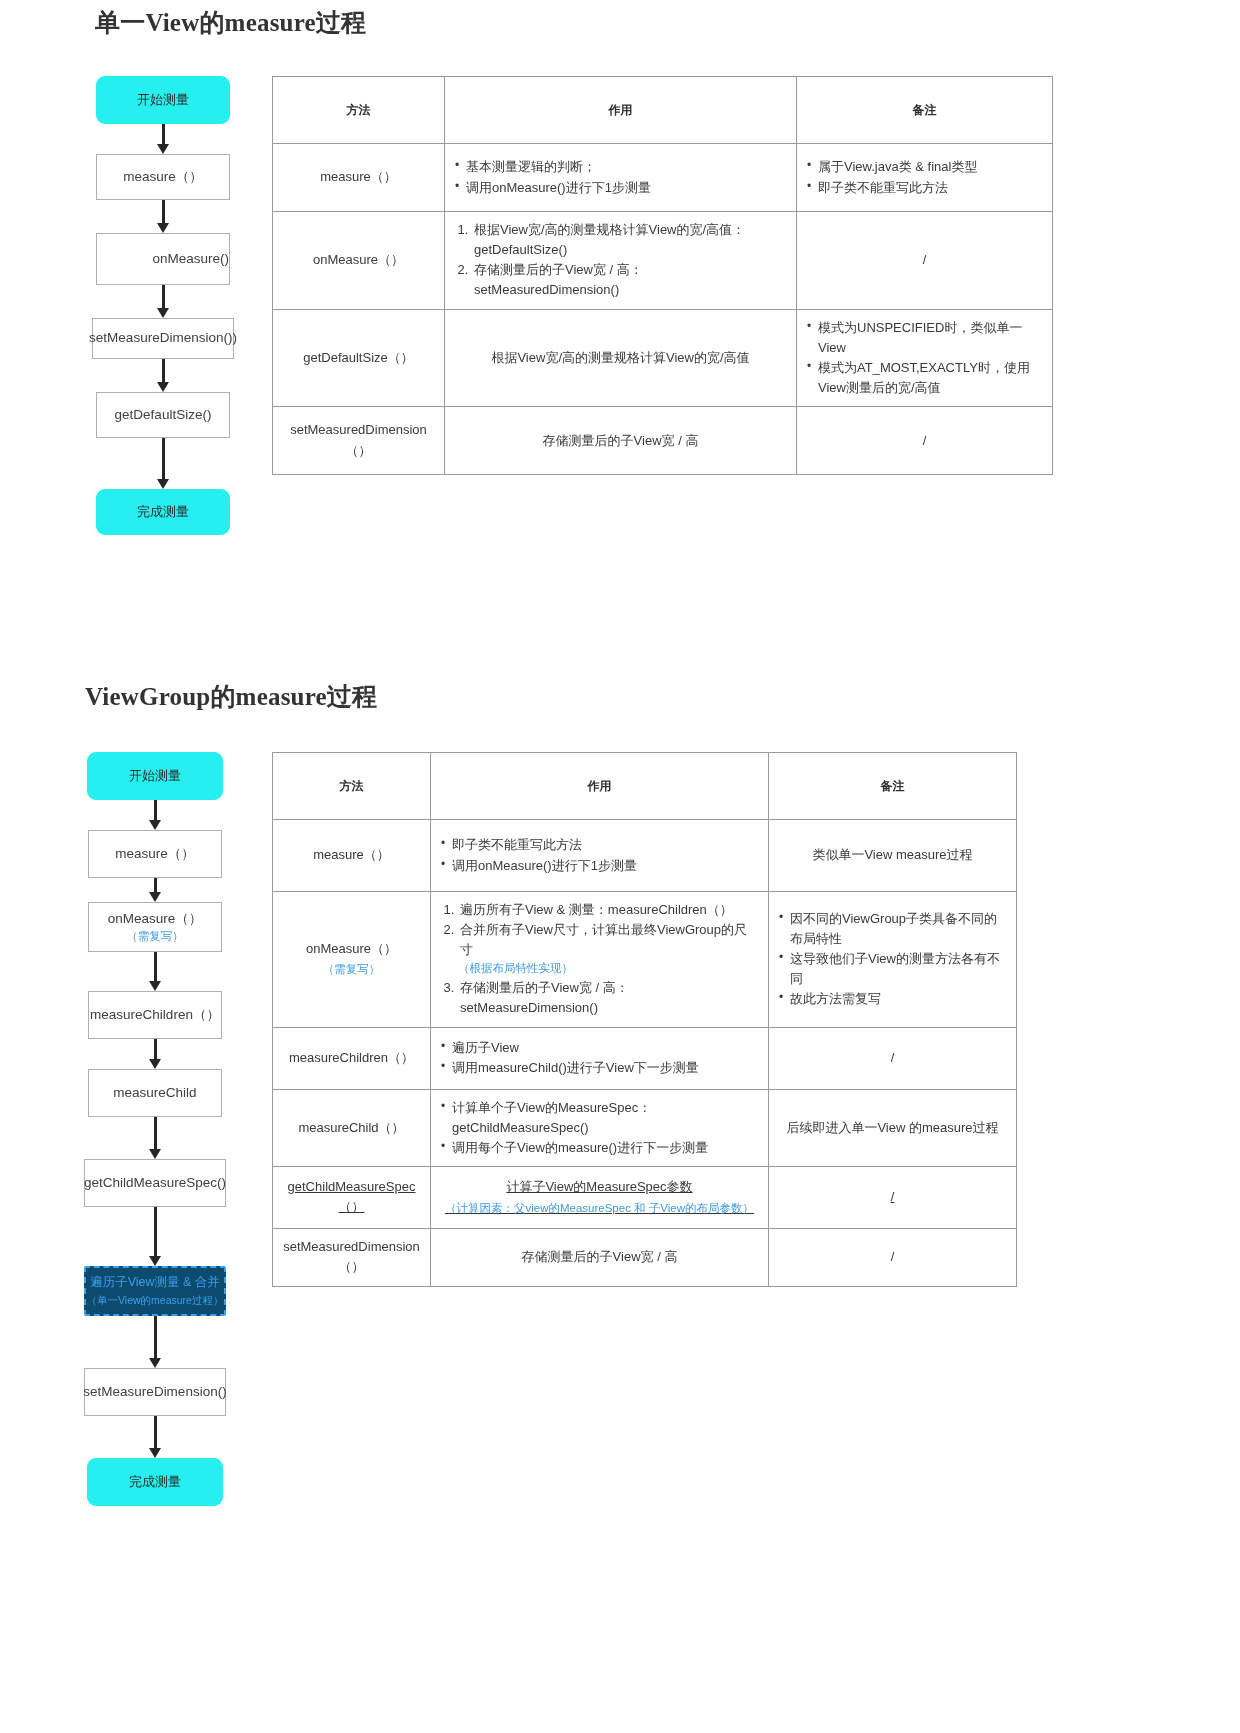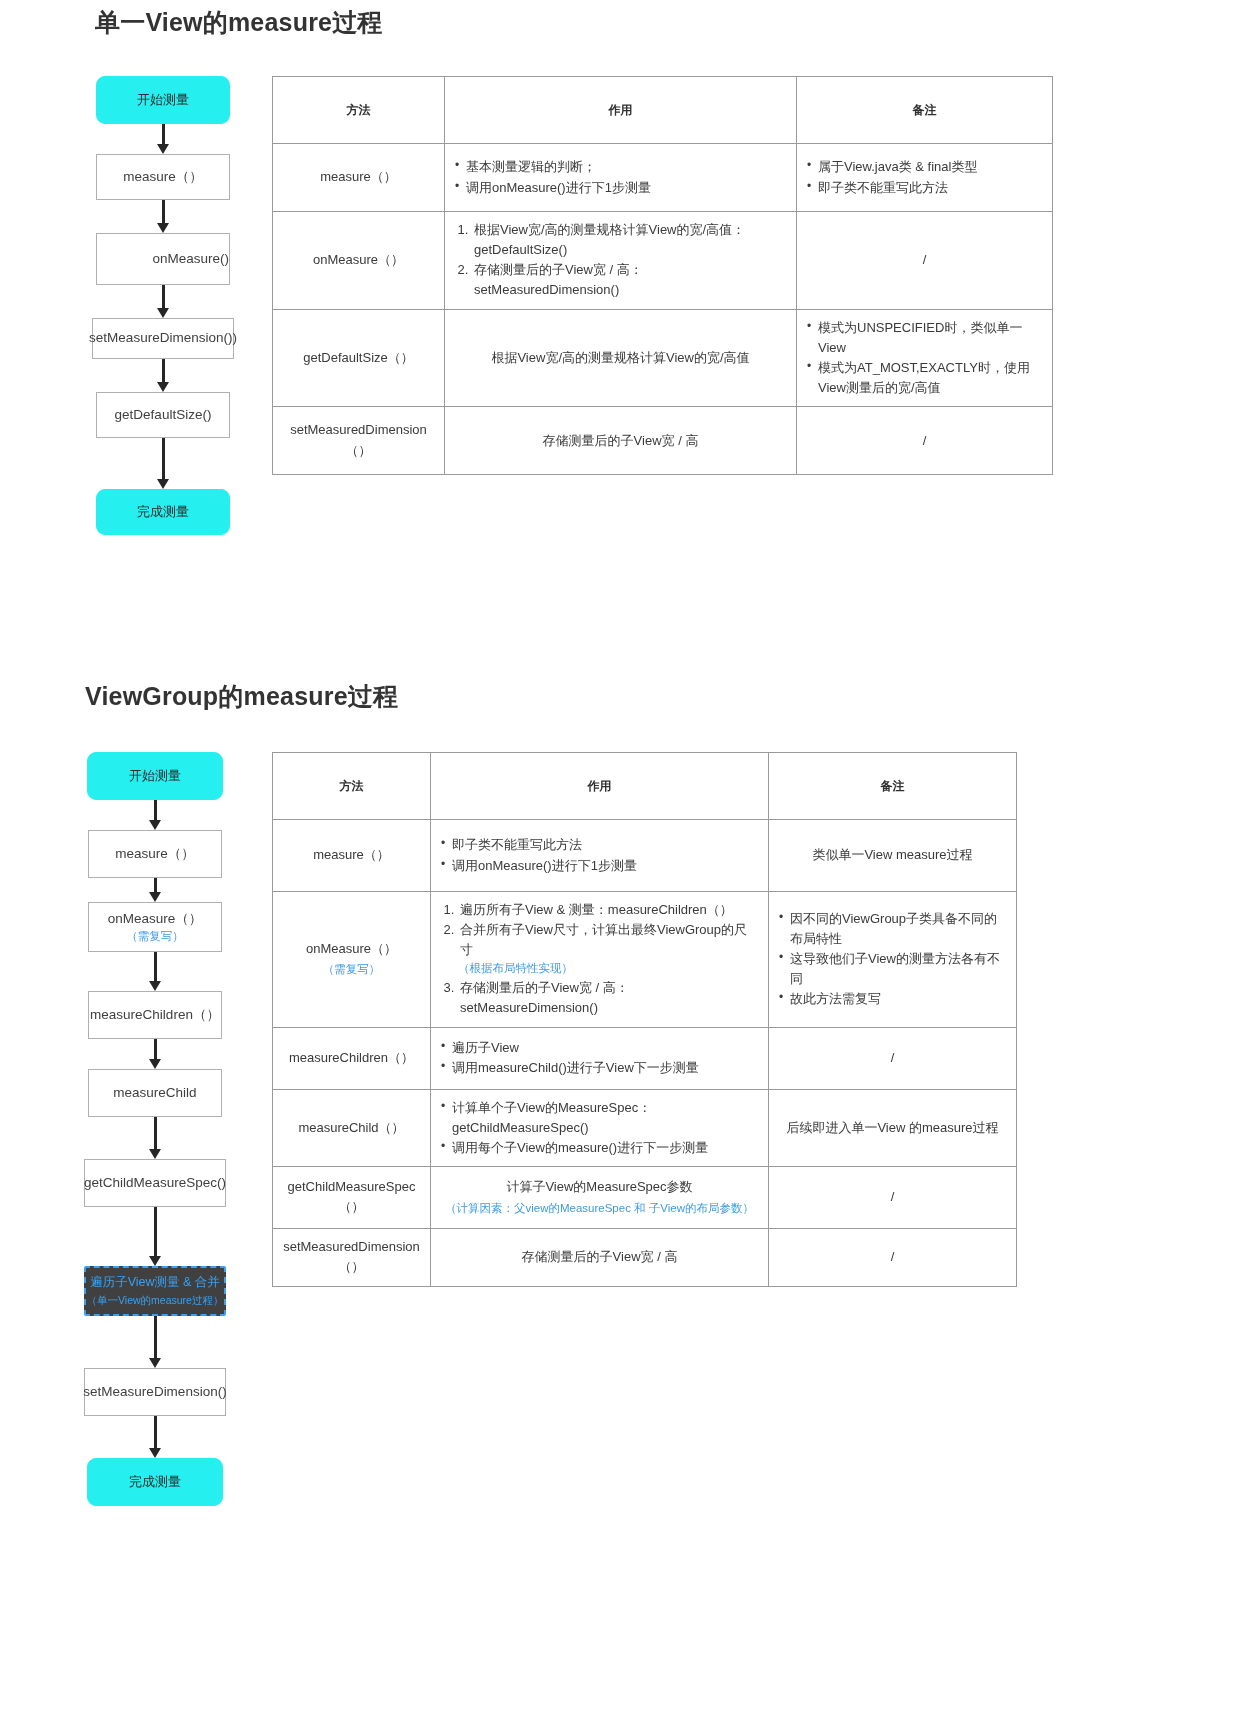--- a/index.html
+++ b/index.html
@@ -16,20 +16,21 @@
     overflow: hidden;
   }
   .section-title {
     font-size: 25px;
     font-weight: bold;
     color: #333333;
     letter-spacing: 0.2px;
   }
   .section {
     position: absolute;
+    font-family: Liberation Serif, serif;
   }
   
   .flow {
     position: absolute;
     width: 150px;
   }
   .node {
     box-sizing: border-box;
     width: 134px;
     margin: 0 auto;
@@ -54,21 +55,21 @@
   .node.wide {
     width: 142px;
   }
   .node .sub {
     color: #3d9ae3;
     font-size: 11.5px;
     margin-top: 1px;
   }
   .node.dashed {
     border: 2px dashed #3aa0ef;
-    background: #404040;
+    background: #0c4a6e;
     color: #3aa0ef;
     font-size: 12.5px;
     border-radius: 2px;
     align-items: center;
   }
   .node.dashed .sub {
     color: #3aa0ef;
     font-size: 10.5px;
     margin-top: 2px;
   }
@@ -401,21 +402,21 @@
     <tr style="height:62px;">
       <td class="method">measureChild（）</td>
       <td>
         <ul class="bul">
           <li>计算单个子View的MeasureSpec：getChildMeasureSpec()</li>
           <li>调用每个子View的measure()进行下一步测量</li>
         </ul>
       </td>
       <td class="center">后续即进入单一View 的measure过程</td>
     </tr>
-    <tr style="height:62px;">
+    <tr style="height:62px;text-decoration:underline;">
       <td class="method">getChildMeasureSpec（）</td>
       <td class="center">
         <span class="plain-line">计算子View的MeasureSpec参数</span>
         <span class="blue-note center">（计算因素：父view的MeasureSpec 和 子View的布局参数）</span>
       </td>
       <td class="slash">/</td>
     </tr>
     <tr style="height:58px;">
       <td class="method">setMeasuredDimension（）</td>
       <td class="center">存储测量后的子View宽 / 高</td>

